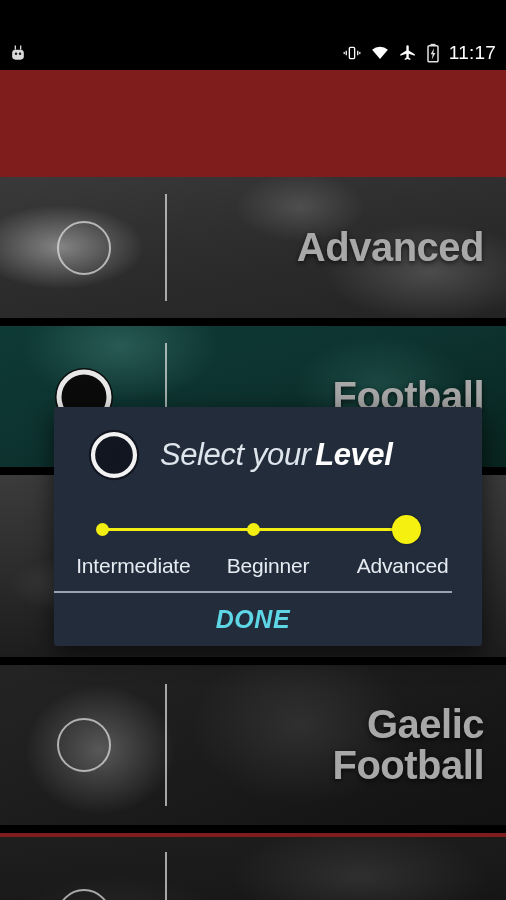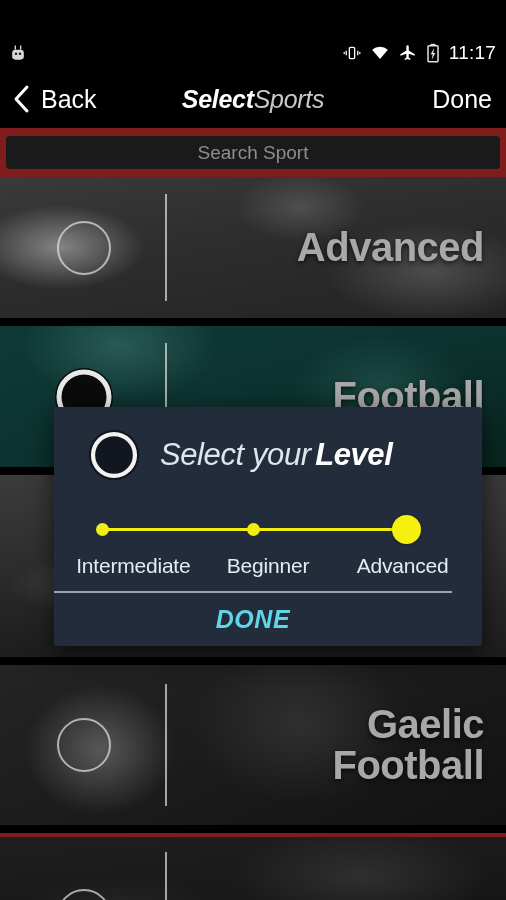--- a/index.html
+++ b/index.html
@@ -214,36 +214,21 @@
       </svg>
       <svg class="sb-ico" width="14" height="20" viewBox="0 0 16 24">
         <rect x="5" y="1" width="6" height="2.2" fill="#e2e2e2"></rect>
         <rect x="2" y="3.2" width="12" height="19.4" rx="1.4" fill="none" stroke="#e2e2e2" stroke-width="1.8"></rect>
         <path d="M9.4 6 L5.2 13.6 H7.6 L6.5 20 L10.8 12.1 H8.3 Z" fill="#e2e2e2"></path>
       </svg>
       <div class="sb-time">11:17</div>
     </div>
   </div>
 
-  <div class="header">
-    <div class="back-btn">
-      <svg width="20" height="30" viewBox="0 0 20 30">
-        <path d="M15 3 L4 15 L15 27" fill="none" stroke="#fff" stroke-width="3" stroke-linecap="round" stroke-linejoin="round"></path>
-      </svg>
-      <span class="back-label">Back</span>
-    </div>
-    <div class="title-wrap">
-      <span class="title-a">Select</span><span class="title-b">Sports</span>
-    </div>
-    <div class="done-top">Done</div>
-  </div>
-
-  <div class="searchbar">
-    <span class="ph">Search Sport</span>
-  </div>
+
 
   <div class="list">
 
     <div class="row" style="top:0px;height:141px;">
       <div class="row-bg bg-floorball"></div>
       <div class="row-circle" style="top:44px;"></div>
       <div class="row-divider"></div>
       <div class="row-name">Advanced</div>
     </div>
     <div class="row-gap" style="top:141px;"></div>

